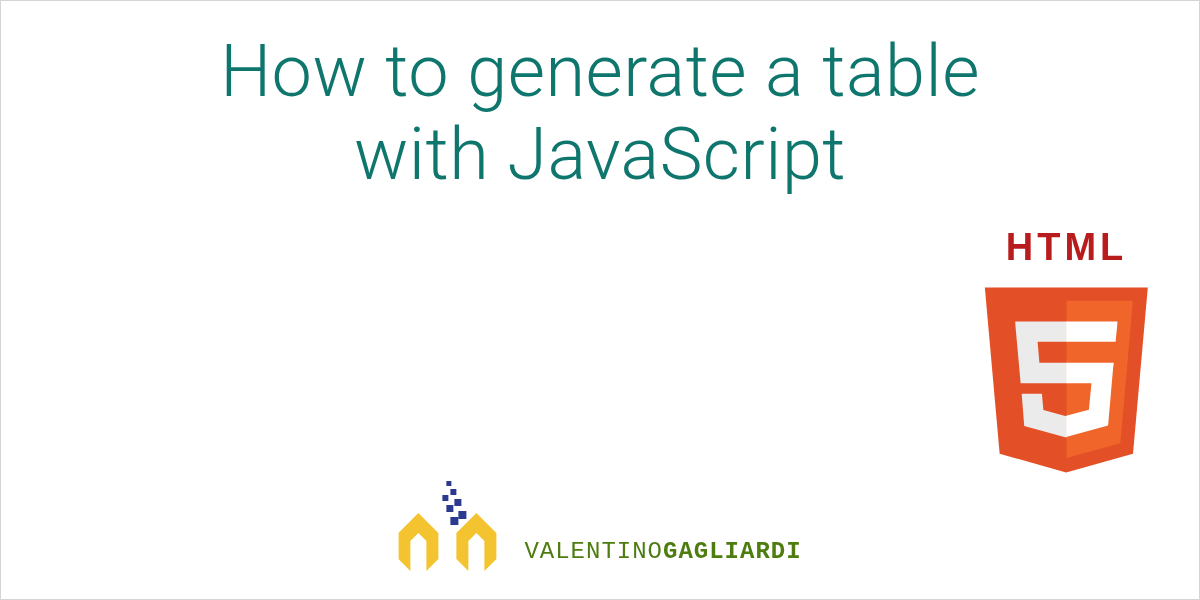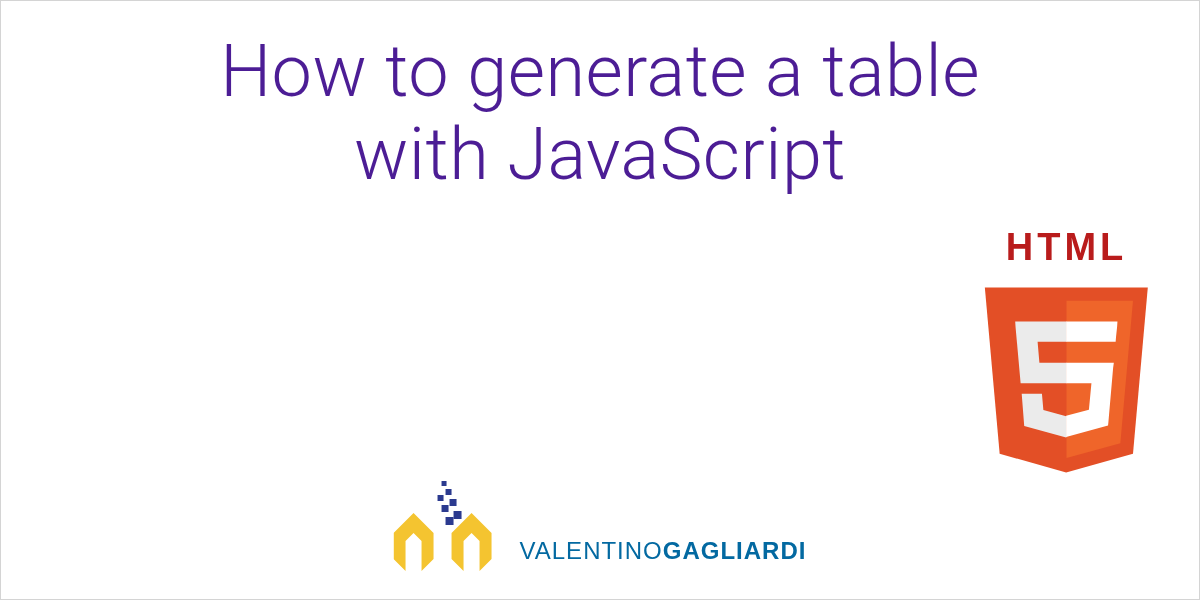--- a/index.html
+++ b/index.html
@@ -17,21 +17,21 @@
       overflow: hidden;
     }
     .title {
       position: absolute;
       top: 30px;
       left: 50%;
       transform: translateX(-50%);
       text-align: center;
       font-size: 72px;
       font-weight: 300;
-      color: #4c1d95;
+      color: #0f766e;
       line-height: 1.15;
       letter-spacing: 0.5px;
       width: 900px;
     }
     .html5-logo {
       position: absolute;
       right: 40px;
       top: 225px;
       width: 185px;
     }
@@ -47,24 +47,24 @@
     .author-logo {
       position: absolute;
       bottom: 28px;
       left: 50%;
       transform: translateX(-50%);
       display: flex;
       align-items: flex-end;
       gap: 16px;
     }
     .author-text {
-      font-family: Liberation Sans, sans-serif;
+      font-family: Liberation Mono, monospace;
       font-size: 24px;
       letter-spacing: 1px;
-      color: #0369a1;
+      color: #4d7c0f;
       padding-bottom: 6px;
     }
     .author-text .first {
       font-weight: 400;
     }
     .author-text .last {
       font-weight: 700;
     }
   </style>
 </head>

